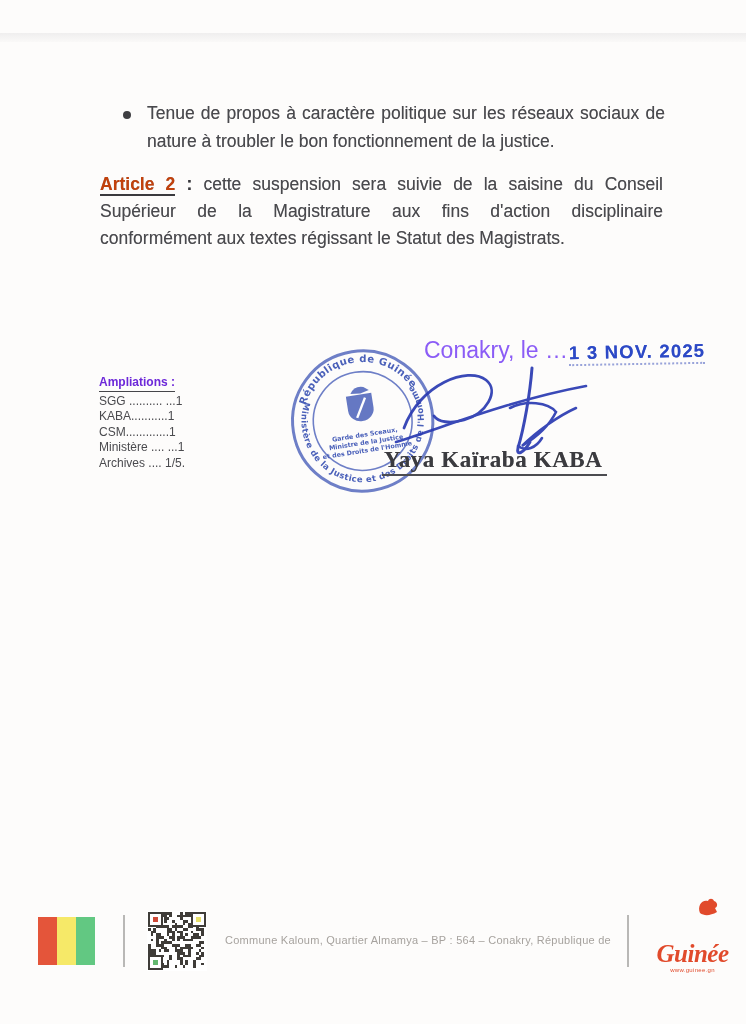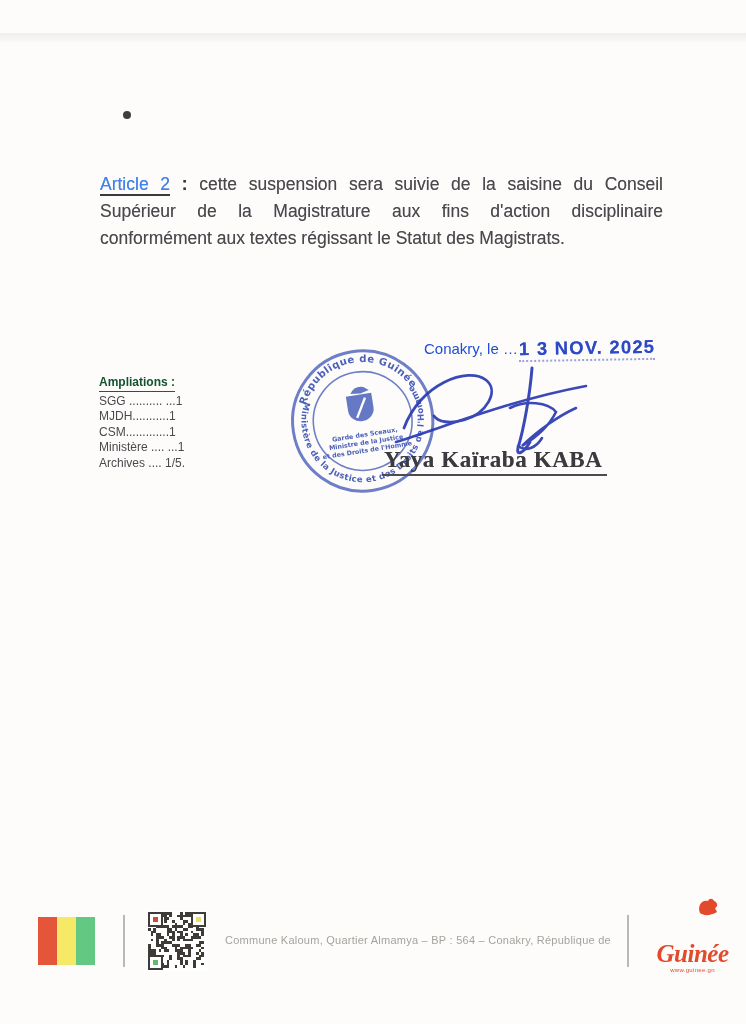--- a/index.html
+++ b/index.html
@@ -15,36 +15,36 @@
   
   .para{
     position:absolute;left:100px;width:563px;margin:0;
     font-size:17.5px;line-height:27px;text-align:justify;
     color:#49494d;text-shadow:0 0 .5px rgba(70,70,75,.5);
   }
   .bullet-dot{position:absolute;left:123px;top:111px;width:8px;height:8px;border-radius:50%;background:#3e3e42;}
   .bullet-para{position:absolute;left:147px;top:99px;width:518px;margin:0;
     font-size:17.5px;line-height:28px;text-align:justify;color:#49494d;
     text-shadow:0 0 .5px rgba(70,70,75,.5);}
-  .article-label{font-weight:normal;color:#3b82f6;border-bottom:2px solid #3a3a3e;padding-bottom:0px;}
+  .article-label{font-weight:bold;color:#c2410c;border-bottom:2px solid #3a3a3e;padding-bottom:0px;}
   .article-sep{font-weight:bold;color:#37373b;}
 
   
   .dateline{position:absolute;left:424px;top:337px;white-space:nowrap;}
-  .date-prefix{font-size:15px;color:#1d4ed8;margin-top:12px;}
+  .date-prefix{font-size:23px;color:#8b5cf6;margin-top:12px;}
   .date-stamp{
     display:inline-block;font-size:18.5px;font-weight:800;color:#2c49c6;
     letter-spacing:1.2px;margin-left:1px;transform:rotate(-1deg);
     border-bottom:2px dotted rgba(70,90,190,.55);
     text-shadow:0 0 .6px rgba(44,73,198,.7);
   }
 
   
   .ampliations{position:absolute;left:99px;top:375px;font-size:12px;line-height:15.5px;color:#4a4a4e;}
-  .amp-title{font-weight:bold;border-bottom:1.5px solid #46464a;display:inline-block;margin-bottom:2px;color:#14532d;}
+  .amp-title{font-weight:bold;border-bottom:1.5px solid #46464a;display:inline-block;margin-bottom:2px;color:#6d28d9;}
 
   
   .stamp{position:absolute;left:281px;top:342px;transform:rotate(-9deg);opacity:.92;z-index:3;}
   .stamp text{font-family:"DejaVu Sans",sans-serif;}
 
   
   .signature{position:absolute;left:390px;top:356px;z-index:4;}
   .signer-name{
     position:absolute;left:382px;top:447px;z-index:5;
     font-family:"Liberation Serif","DejaVu Serif",serif;
@@ -78,34 +78,35 @@
   .bird{position:absolute;left:52px;top:-11px;}
 </style>
 </head>
 <body>
 
 <div class="page">
 
   <div class="scan-band"></div>
 
   <span class="bullet-dot"></span>
+  <p class="bullet-para">Tenue de propos à caractère politique sur les réseaux sociaux de nature à troubler le bon fonctionnement de la justice.</p>
 
   <p class="para" style="top:171px;">
     <span class="article-label">Article 2</span><span class="article-sep"> : </span><span>cette suspension sera suivie de la saisine du Conseil Supérieur de la Magistrature aux fins d'action disciplinaire conformément aux textes régissant le Statut des Magistrats.</span>
   </p>
 
 
   <div class="dateline">
     <span class="date-prefix">Conakry, le …</span><span class="date-stamp">1 3 NOV. 2025</span>
   </div>
 
   <div class="ampliations">
     <div class="amp-title">Ampliations :</div>
     <div class="amp-item">SGG .......... ...1</div>
-    <div class="amp-item">MJDH...........1</div>
+    <div class="amp-item">KABA...........1</div>
     <div class="amp-item">CSM.............1</div>
     <div class="amp-item">Ministère .... ...1</div>
     <div class="amp-item">Archives .... 1/5.</div>
   </div>
 
   <div class="stamp">
     <svg width="164" height="158" viewBox="0 0 160 160">
       <defs>
         <path id="arcTop" d="M 23 61.5 A 60 60 0 0 1 137 61.5"></path>
         <path id="arcBot" d="M 32.5 40.1 A 62 62 0 1 0 127.5 40.1"></path>

